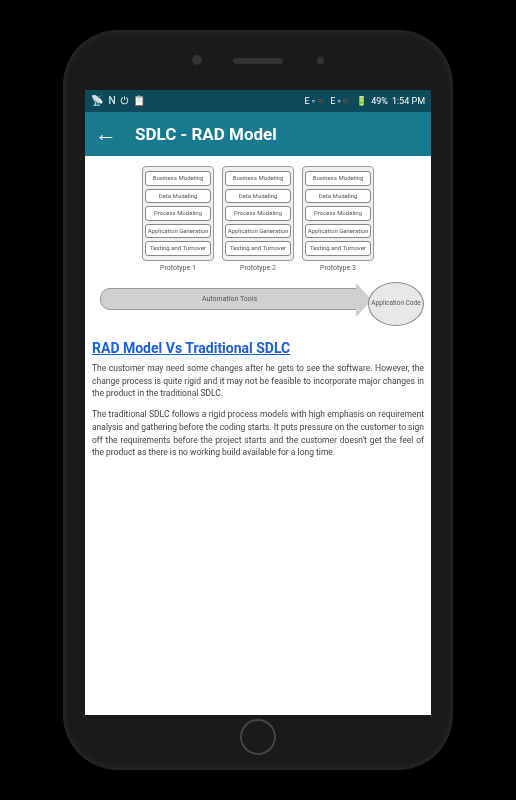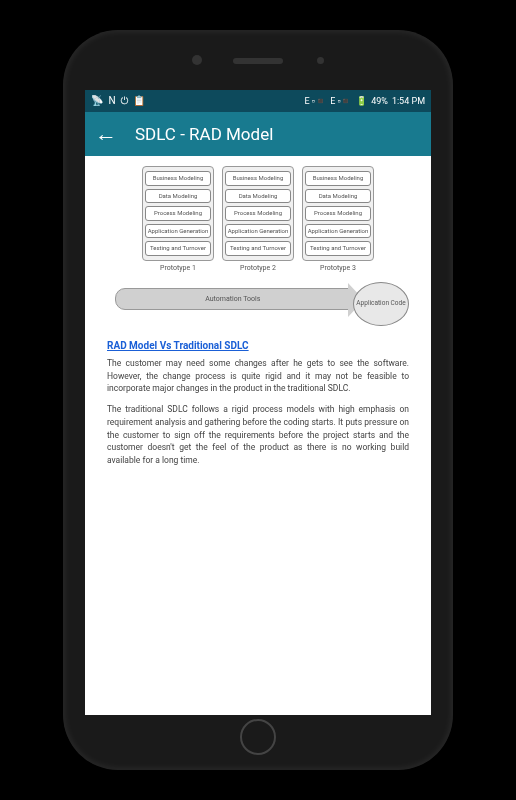--- a/index.html
+++ b/index.html
@@ -90,26 +90,26 @@
   gap: 18px;
 }
 .back-arrow {
   color: #fff;
   font-size: 22px;
   line-height: 1;
 }
 .app-title {
   color: #fff;
   font-size: 17px;
-  font-weight: 400;
+  font-weight: 700;
 }
 .content {
   flex: 1;
   background: #fff;
-  padding: 10px 22px;
+  padding: 10px 7px;
   overflow: hidden;
   font-size: 9px;
   color: #333;
 }
 .diagram-area {
   display: flex;
   gap: 8px;
   justify-content: center;
   margin-bottom: 4px;
 }
@@ -182,21 +182,21 @@
   justify-content: center;
   text-align: center;
   font-size: 6.5px;
   color: #555;
   line-height: 1.2;
 }
 .section-title {
   color: #1a5fd6;
   font-weight: bold;
   text-decoration: underline;
-  font-size: 10px;
+  font-size: 14px;
   margin: 8px 0 6px 0;
 }
 .para {
   font-size: 8.5px;
   color: #444;
   text-align: justify;
   margin-bottom: 8px;
   line-height: 1.5;
 }
 </style>

